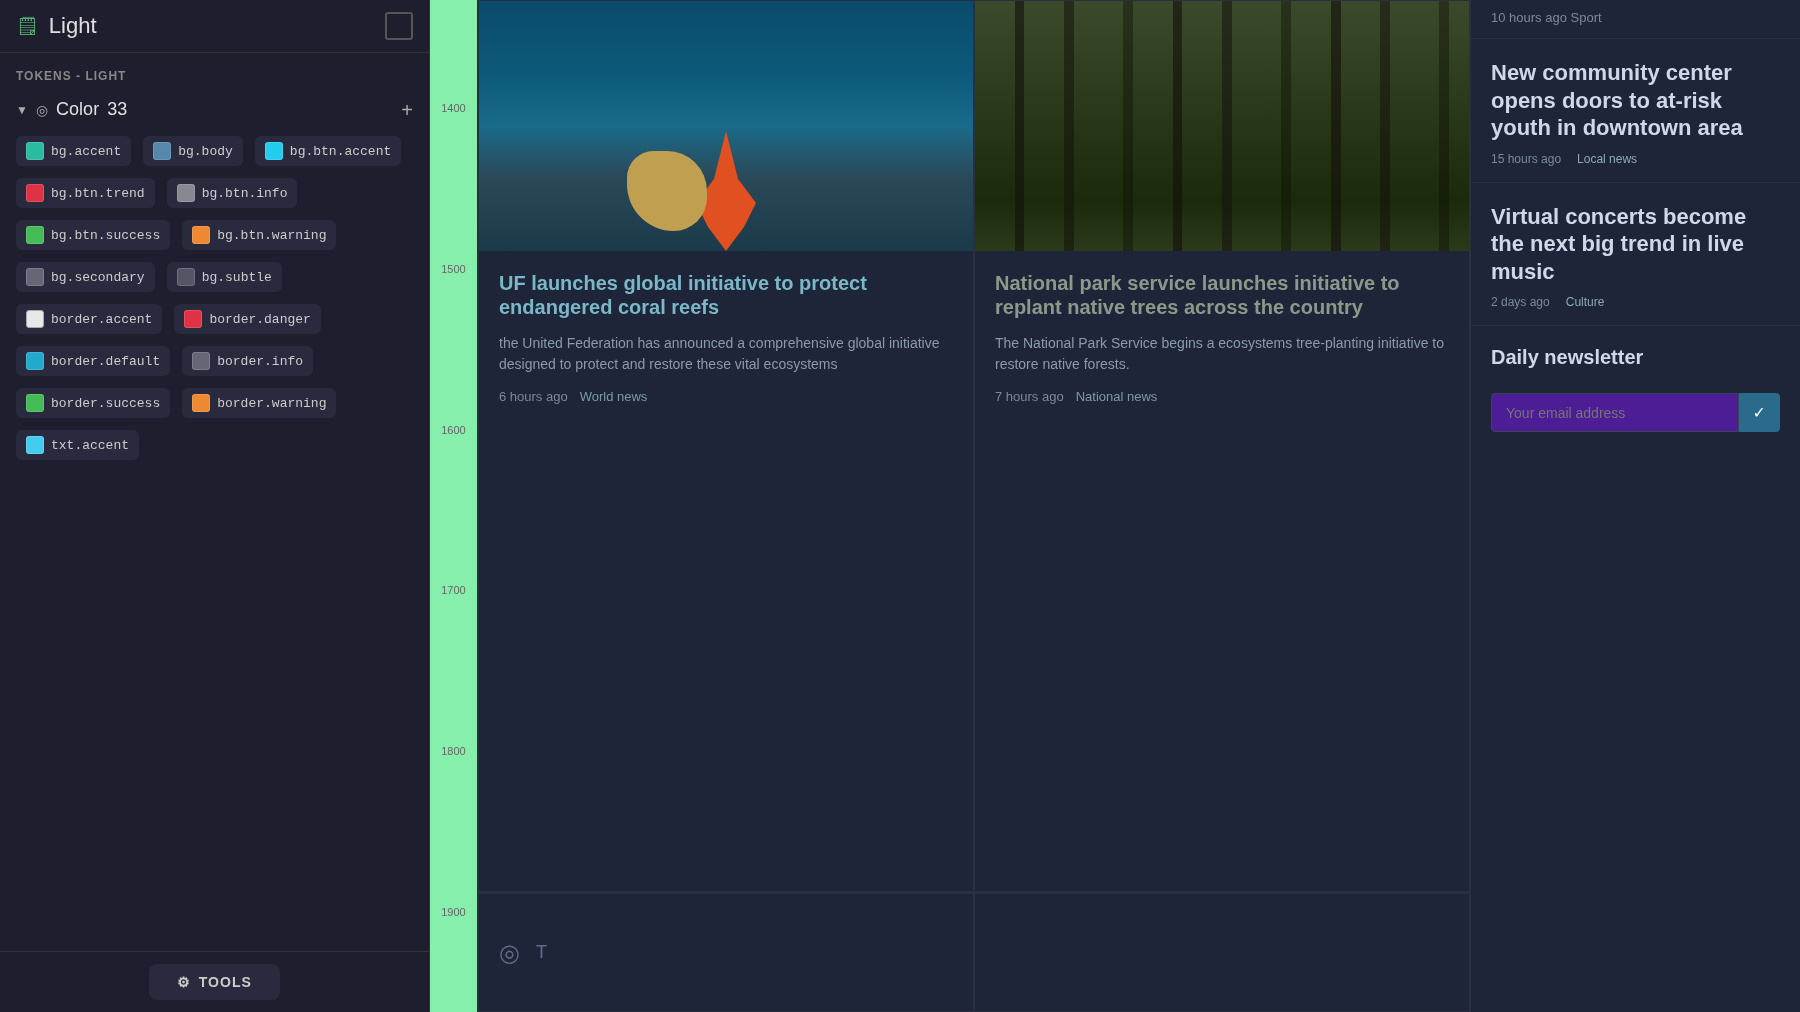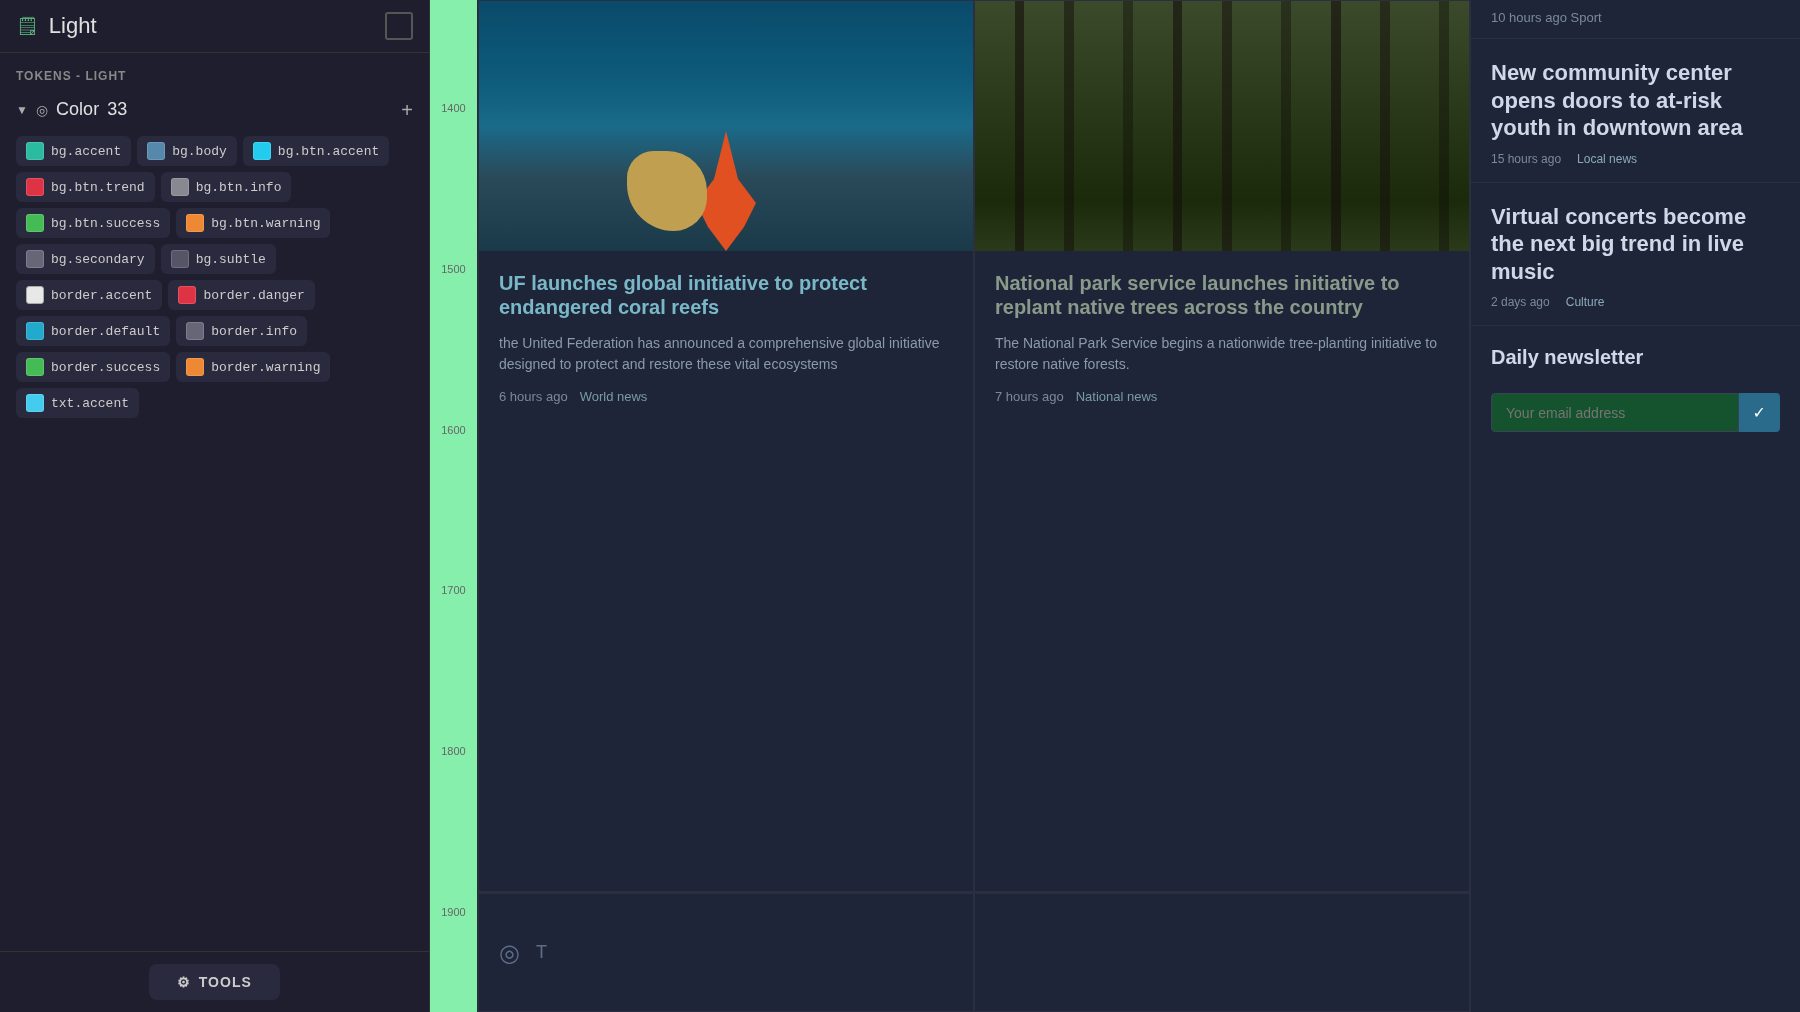--- a/index.html
+++ b/index.html
@@ -101,21 +101,21 @@
       font-size: 20px;
       cursor: pointer;
       background: none;
       border: none;
       line-height: 1;
     }
 
     .token-grid {
       display: flex;
       flex-wrap: wrap;
-      gap: 6px;
+      gap: 12px;
     }
     .token-chip {
       display: flex;
       align-items: center;
       gap: 7px;
       background: #2a2a3e;
       border-radius: 6px;
       padding: 6px 10px;
       cursor: pointer;
     }
@@ -381,21 +381,21 @@
       font-size: 20px;
       font-weight: 600;
       margin-bottom: 24px;
     }
     .newsletter-form {
       display: flex;
       gap: 0;
     }
     .newsletter-input {
       flex: 1;
-      background: #14532d;
+      background: #4c1d95;
       border: 1px solid #3a4458;
       color: #aaa;
       font-size: 14px;
       padding: 10px 14px;
       outline: none;
       border-radius: 4px 0 0 4px;
     }
     .newsletter-btn {
       background: #2a6a8a;
       border: none;
@@ -546,21 +546,21 @@
           <span class="time">6 hours ago</span>
           <span class="category">World news</span>
         </div>
       </div>
     </div>
 
     <div class="news-card card-right">
       <div class="news-card-image img-forest"></div>
       <div class="news-card-body">
         <div class="news-card-title">National park service launches initiative to replant native trees across the country</div>
-        <div class="news-card-desc">The National Park Service begins a nationwide tree-planting initiative to restore native forests.</div>
+        <div class="news-card-desc">The National Park Service begins a ecosystems tree-planting initiative to restore native forests.</div>
         <div class="news-card-meta">
           <span class="time">7 hours ago</span>
           <span class="category">National news</span>
         </div>
       </div>
     </div>
   </div>
 
   <div class="bottom-row">
     <div class="bottom-card">

